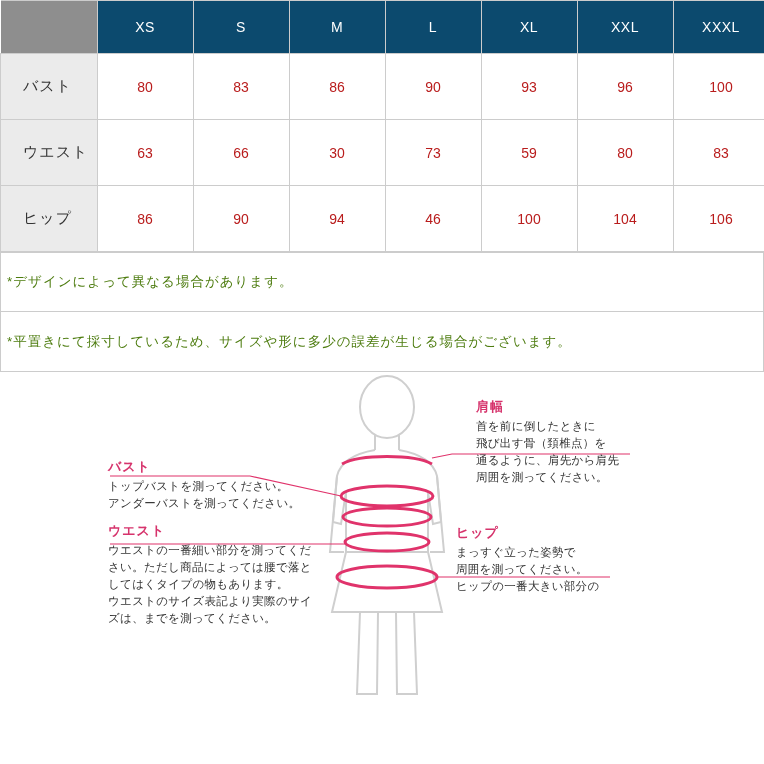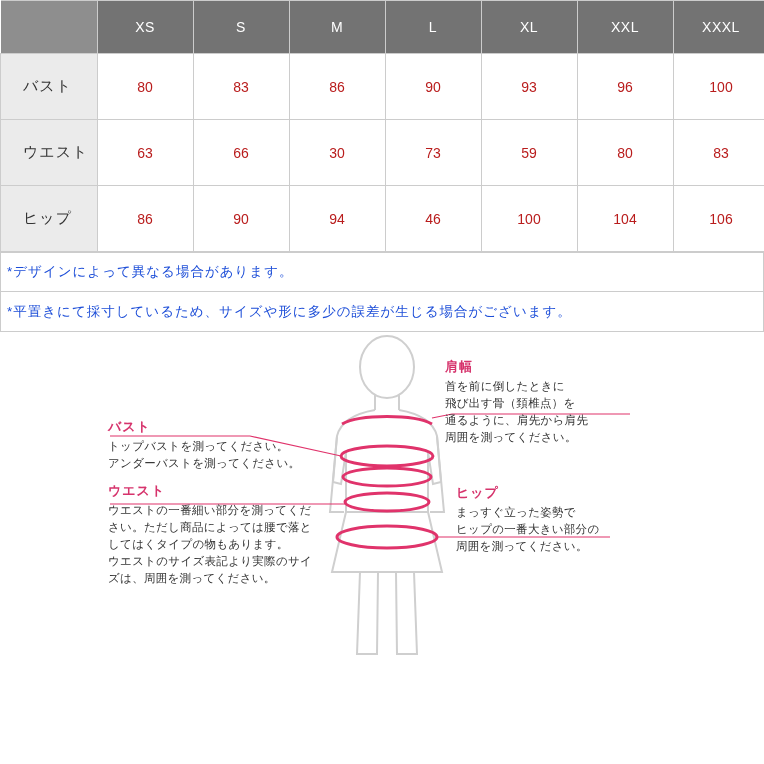--- a/index.html
+++ b/index.html
@@ -29,21 +29,21 @@
   table.size-table td, table.size-table th {
     border: 1px solid #cccccc;
     text-align: center;
     font-weight: normal;
     font-size: 14px;
     color: #b91c1c;
     height: 65px;
     padding: 0;
   }
   table.size-table thead th {
-    background: #737373;
+    background: #0c4a6e;
     color: #ffffff;
     height: 52px;
     font-size: 14px;
     letter-spacing: 0.5px;
   }
   table.size-table thead th.corner {
     background: #8e8e8e;
     border-left: none;
   }
   table.size-table tbody th.rowhead {
@@ -52,28 +52,28 @@
     text-align: left;
     padding-left: 22px;
     font-size: 15px;
     letter-spacing: 1px;
   }
   .col-head { width: 96px; }
   .col-cell { width: 95px; }
   .note-row {
     border: 1px solid #cccccc;
     border-top: none;
-    height: 40px;
+    height: 60px;
     display: flex;
     align-items: center;
     padding-left: 6px;
     box-sizing: border-box;
     font-size: 13.5px;
     letter-spacing: 1px;
-    color: #1d4ed8;
+    color: #4d7c0f;
   }
   .note-row:first-child {
     border-top: 1px solid #cccccc;
   }
 
   
   .illus {
     position: relative;
     width: 764px;
     height: 340px;
@@ -205,33 +205,33 @@
         <div>トップバストを測ってください。</div>
         <div>アンダーバストを測ってください。</div>
       </div>
 
       <div class="callout" style="left:108px; top:150px; width:240px;">
         <span class="title">ウエスト</span>
         <div>ウエストの一番細い部分を測ってくだ</div>
         <div>さい。ただし商品によっては腰で落と</div>
         <div>してはくタイプの物もあります。</div>
         <div>ウエストのサイズ表記より実際のサイ</div>
-        <div>ズは、周囲を測ってください。</div>
-      </div>
-
-      <div class="callout" style="left:445px; top:26px; width:185px;">
+        <div>ズは、までを測ってください。</div>
+      </div>
+
+      <div class="callout" style="left:476px; top:26px; width:185px;">
         <span class="title">肩幅</span>
         <div>首を前に倒したときに</div>
         <div>飛び出す骨（頚椎点）を</div>
         <div>通るように、肩先から肩先</div>
         <div>周囲を測ってください。</div>
       </div>
 
       <div class="callout" style="left:456px; top:152px; width:195px;">
         <span class="title">ヒップ</span>
         <div>まっすぐ立った姿勢で</div>
+        <div>周囲を測ってください。</div>
         <div>ヒップの一番大きい部分の</div>
-        <div>周囲を測ってください。</div>
       </div>
     </div>
   </div>
 
 </div>
 
 </body></html>

